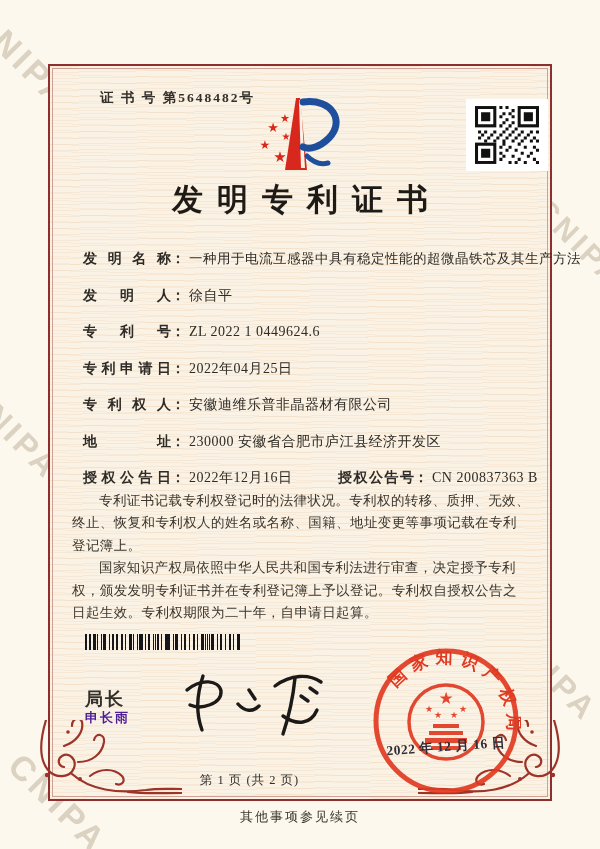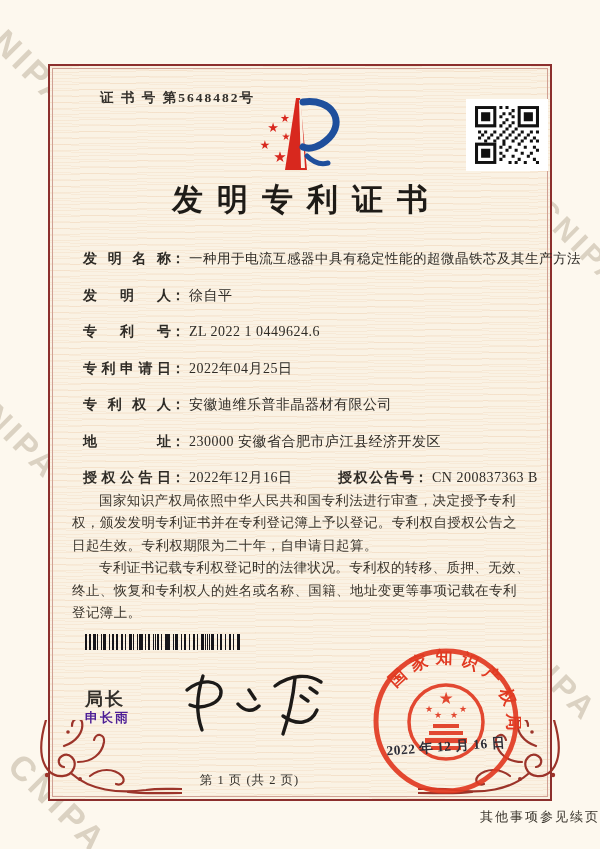--- a/index.html
+++ b/index.html
@@ -58,21 +58,21 @@
                  letter-spacing:2px;z-index:3;color:#4c1d95;font-family:Liberation Serif, serif;}
   .signature{position:absolute;left:183px;top:664px;z-index:5;}
 
   .seal{position:absolute;left:371px;top:646px;z-index:5;}
   .seal-date{position:absolute;left:368px;top:738px;width:156px;text-align:center;
              font-size:13.5px;font-weight:700;color:#2e2e38;letter-spacing:0.5px;
              transform:rotate(-4deg);z-index:6;white-space:nowrap;}
 
   .page-no{position:absolute;left:0;top:772px;width:499px;text-align:center;
            font-size:12.5px;z-index:3;color:#33302b;letter-spacing:1px;}
-  .footer-note{position:absolute;left:0;top:808px;width:600px;text-align:right;
+  .footer-note{position:absolute;left:0;top:808px;width:600px;text-align:center;
                font-size:13px;z-index:3;color:#3a352d;letter-spacing:2px;}
 </style>
 </head>
 <body>
 
 <span class="wm" style="left:-8px;top:2px;font-size:34px">CNIPA</span>
 <span class="wm" style="left:150px;top:106px;font-size:30px;color:rgba(186,171,150,0.32)">CNIPA</span>
 <span class="wm" style="left:552px;top:192px;font-size:30px">CNIPA</span>
 <span class="wm" style="left:388px;top:256px;font-size:22px;color:rgba(186,171,150,0.38)">CNIPA</span>
 <span class="wm" style="left:-16px;top:378px;font-size:32px">CNIPA</span>
@@ -162,22 +162,22 @@
   <span class="field-label">地址</span><span class="field-colon">：</span><span class="field-value">230000  安徽省合肥市庐江县经济开发区</span>
 </div>
 <div class="field-row" style="top:469px">
   <span class="field-label">授权公告日</span><span class="field-colon">：</span><span class="field-value">2022年12月16日</span>
   <span class="pair2">
     <span class="field-label" style="width:76px">授权公告号</span><span class="field-colon">：</span><span class="field-value">CN 200837363 B</span>
   </span>
 </div>
 
 <div class="body-text">
+  <p>专利证书记载专利权登记时的法律状况。专利权的转移、质押、无效、终止、恢复和专利权人的姓名或名称、国籍、地址变更等事项记载在专利登记簿上。</p>
   <p>国家知识产权局依照中华人民共和国专利法进行审查，决定授予专利权，颁发发明专利证书并在专利登记簿上予以登记。专利权自授权公告之日起生效。专利权期限为二十年，自申请日起算。</p>
-  <p>专利证书记载专利权登记时的法律状况。专利权的转移、质押、无效、终止、恢复和专利权人的姓名或名称、国籍、地址变更等事项记载在专利登记簿上。</p>
 </div>
 
 <div class="barcode"></div>
 
 <div class="director-title">局长</div>
 <div class="director-name">申长雨</div>
 
 <svg class="signature" width="145" height="78" viewBox="0 0 145 78">
   <g stroke="#1c1a18" stroke-width="3.4" fill="none" stroke-linecap="round" stroke-linejoin="round">
     <path d="M 20,12 C 14,30 13,50 19,66"></path>

